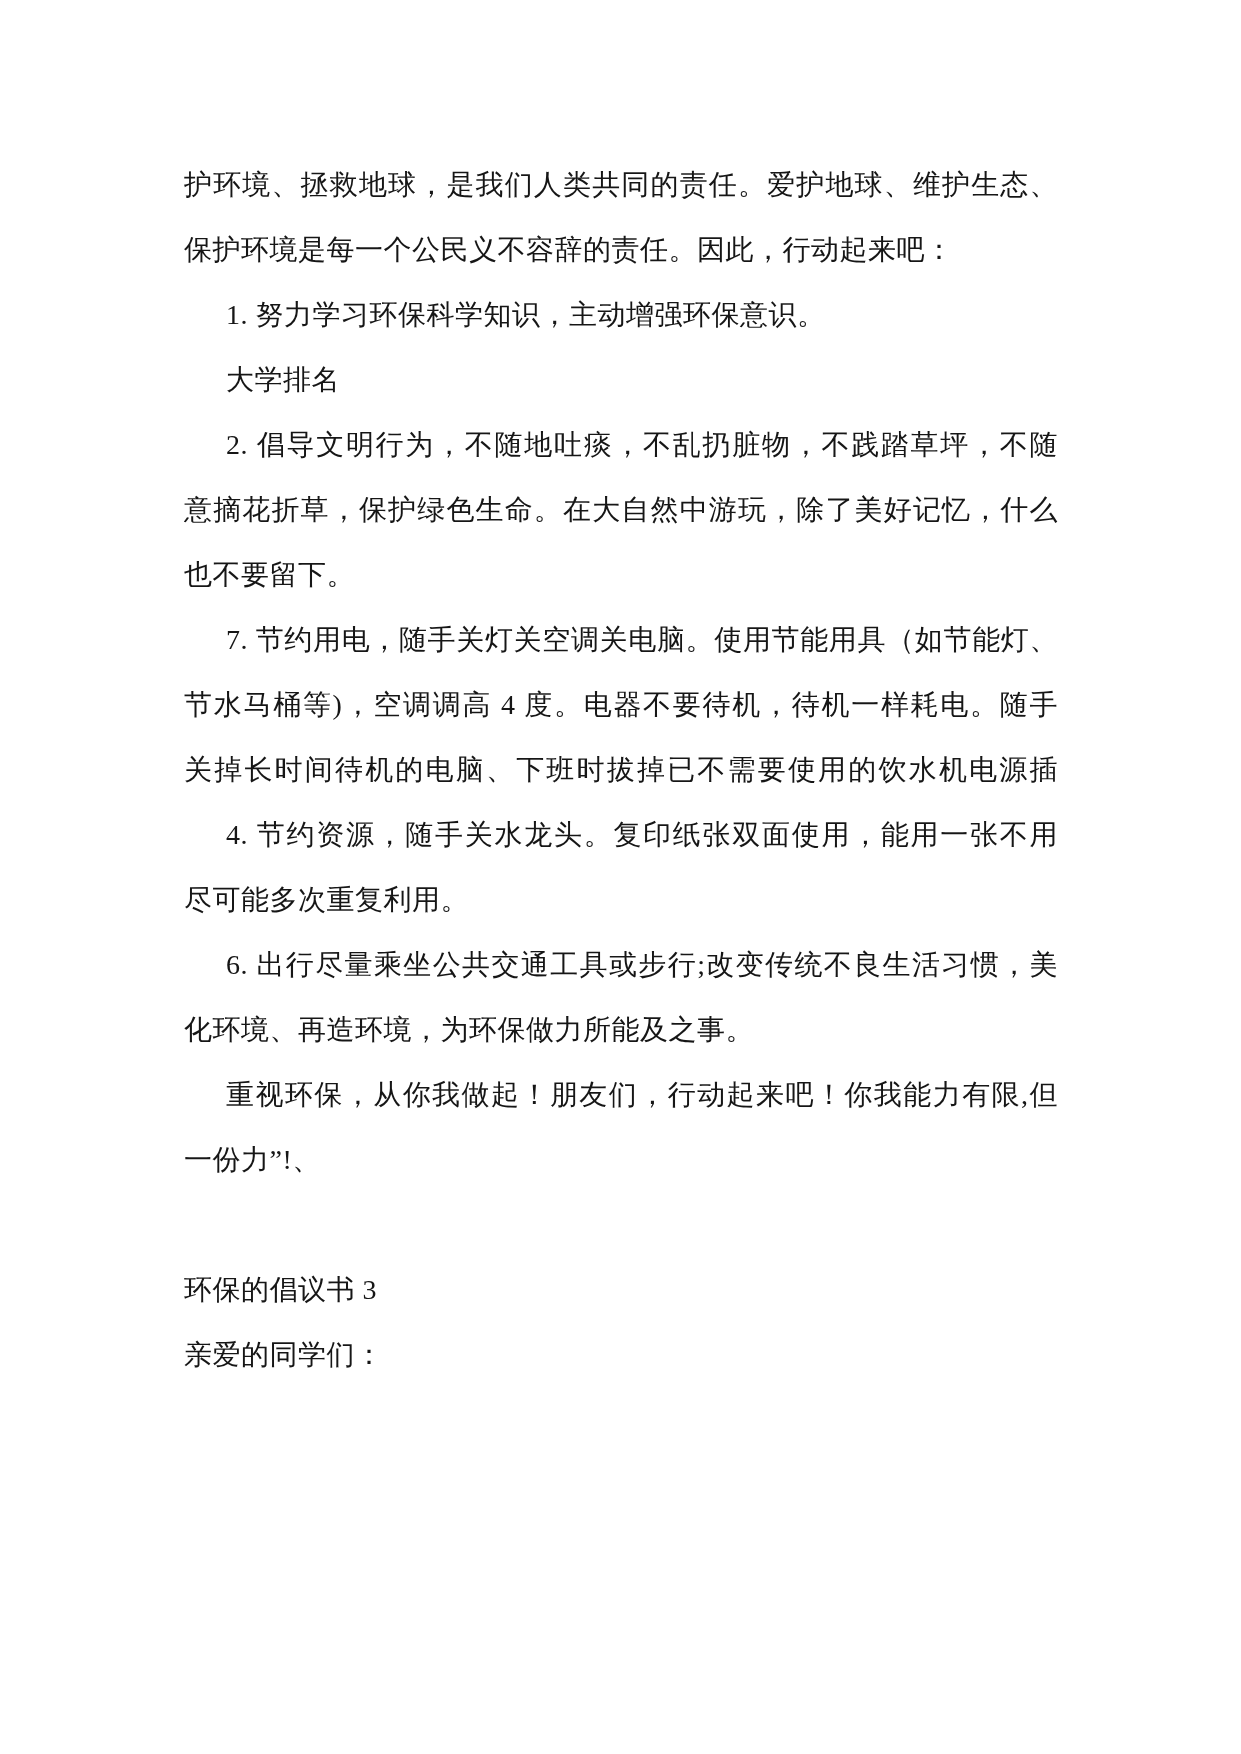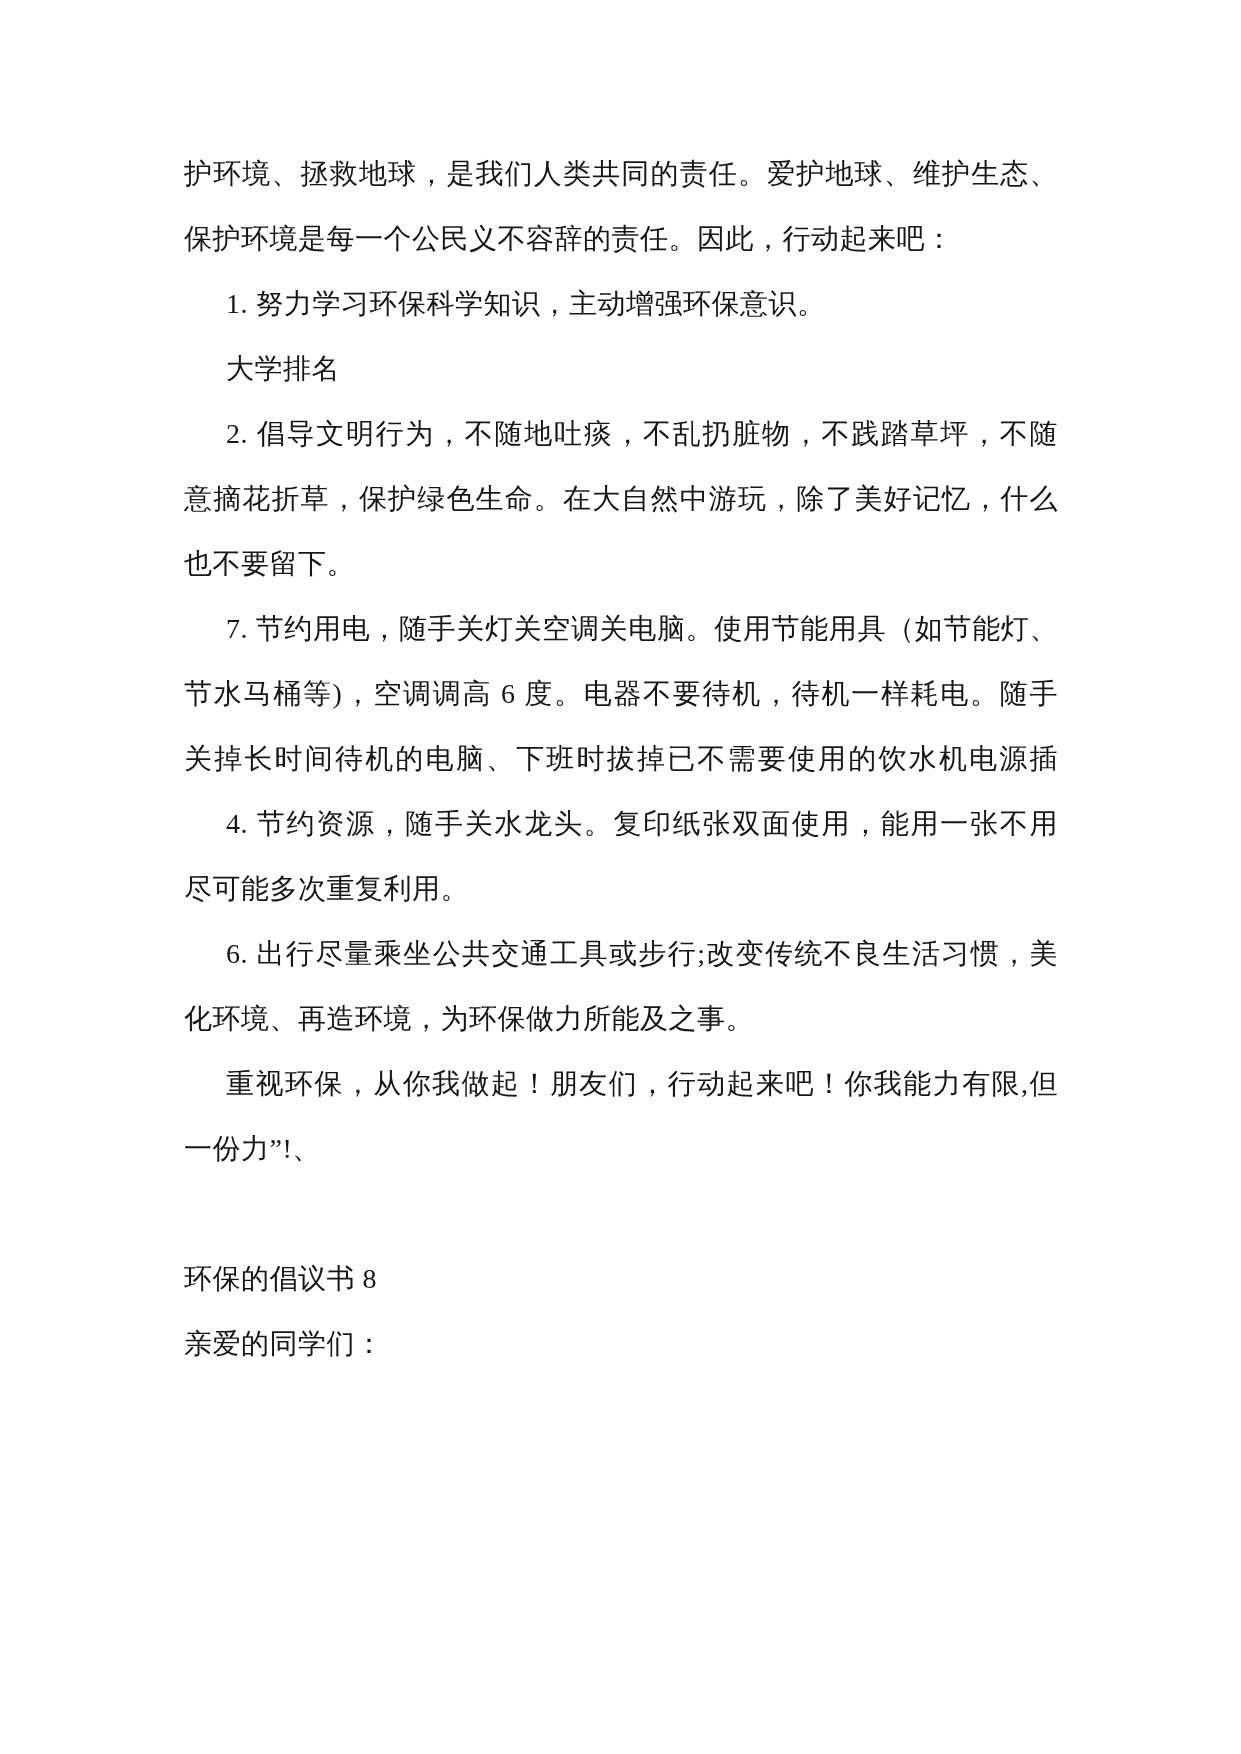--- a/index.html
+++ b/index.html
@@ -9,21 +9,21 @@
   body {
     width: 1241px;
     height: 1754px;
     background: #ffffff;
     position: relative;
     font-family: "Liberation Serif", "DejaVu Serif", serif;
   }
   .text-block {
     position: absolute;
     left: 184px;
-    top: 141px;
+    top: 152px;
     width: 874px;
   }
   .line {
     height: 65px;
     line-height: 65px;
     font-size: 28px;
     color: #161616;
     overflow: hidden;
     white-space: normal;
     letter-spacing: 0.5px;
@@ -47,24 +47,24 @@
 
 <div class="text-block">
     <div class="line fill">护环境、拯救地球，是我们人类共同的责任。爱护地球、维护生态、</div>
     <div class="line">保护环境是每一个公民义不容辞的责任。因此，行动起来吧：</div>
     <div class="line indent">1. 努力学习环保科学知识，主动增强环保意识。</div>
     <div class="line indent">大学排名</div>
     <div class="line indent fill">2. 倡导文明行为，不随地吐痰，不乱扔脏物，不践踏草坪，不随</div>
     <div class="line fill">意摘花折草，保护绿色生命。在大自然中游玩，除了美好记忆，什么</div>
     <div class="line">也不要留下。</div>
     <div class="line indent fill">7. 节约用电，随手关灯关空调关电脑。使用节能用具（如节能灯、</div>
-    <div class="line fill">节水马桶等)，空调调高 6 度。电器不要待机，待机一样耗电。随手</div>
+    <div class="line fill">节水马桶等)，空调调高 4 度。电器不要待机，待机一样耗电。随手</div>
     <div class="line fill">关掉长时间待机的电脑、下班时拔掉已不需要使用的饮水机电源插头。</div>
     <div class="line indent fill">4. 节约资源，随手关水龙头。复印纸张双面使用，能用一张不用</div>
     <div class="line">尽可能多次重复利用。</div>
     <div class="line indent fill">6. 出行尽量乘坐公共交通工具或步行;改变传统不良生活习惯，美</div>
     <div class="line">化环境、再造环境，为环保做力所能及之事。</div>
     <div class="line indent fill">重视环保，从你我做起！朋友们，行动起来吧！你我能力有限,但</div>
     <div class="line">一份力”!、</div>
     <div class="line blank"></div>
-    <div class="line">环保的倡议书 8</div>
+    <div class="line">环保的倡议书 3</div>
     <div class="line">亲爱的同学们：</div>
   </div>
 
 </body></html>

